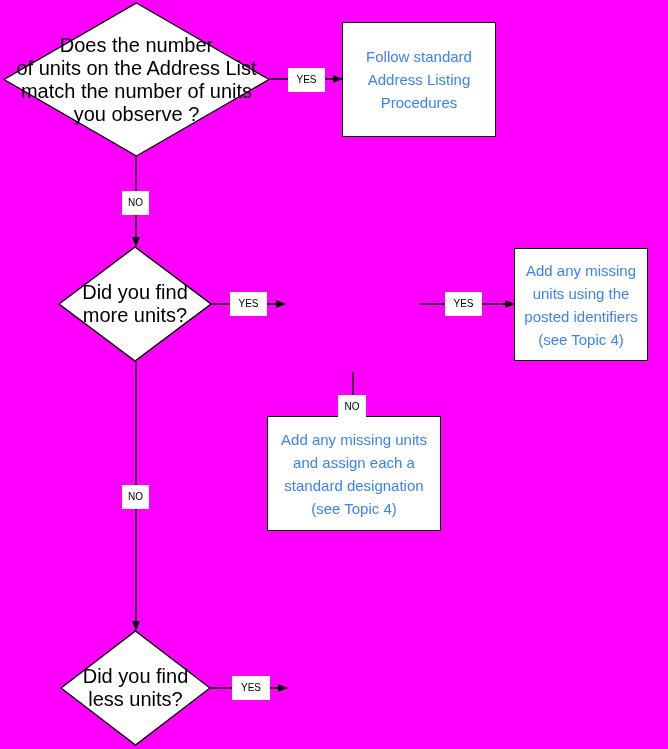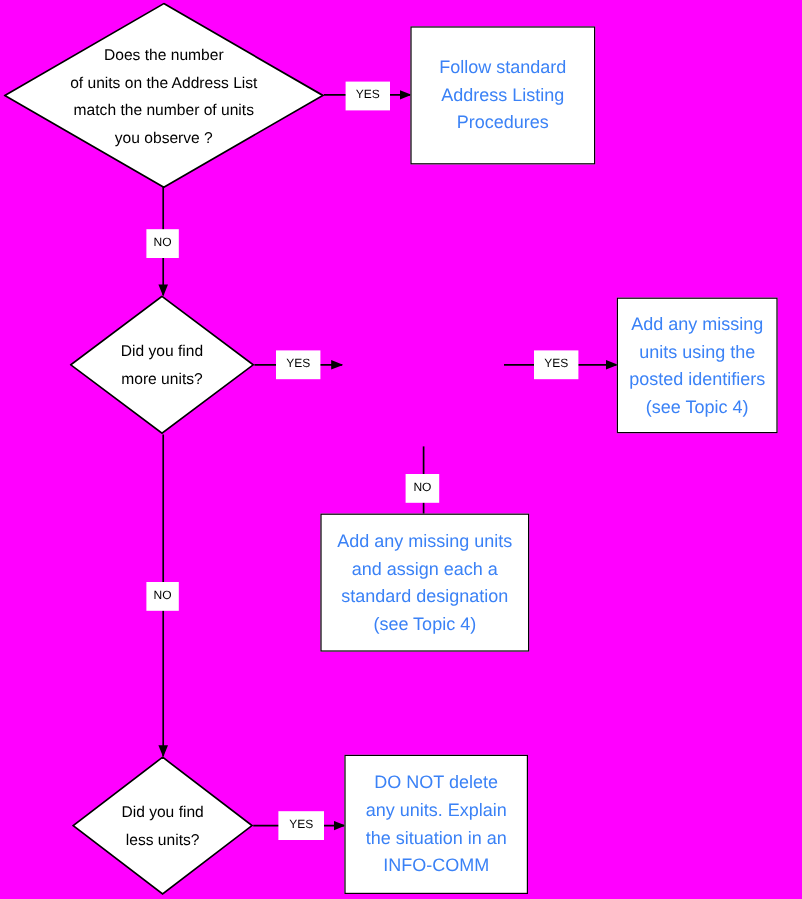--- a/index.html
+++ b/index.html
@@ -58,21 +58,21 @@
     position: absolute;
     left: 0;
     top: 0;
     width: 100%;
     height: 100%;
     display: flex;
     align-items: center;
     justify-content: center;
     text-align: center;
     color: #000000;
-    font-size: 13px;
+    font-size: 20px;
     line-height: 23px;
     white-space: pre-line;
     pointer-events: none;
   }
 
   
   .elabel {
     position: absolute;
     background: #FFFFFF;
     color: #000000;
@@ -138,41 +138,35 @@
   </div>
 
 
   <div class="proc" style="left:514px; top:248px; width:134px; height:113px;">
     <span>Add any missing
 units using the
 posted identifiers
 (see Topic 4)</span>
   </div>
 
-  <div class="proc" style="left:267px; top:428px; width:174px; height:115px;">
+  <div class="proc" style="left:267px; top:416px; width:174px; height:115px;">
     <span>Add any missing units
 and assign each a
 standard designation
 (see Topic 4)</span>
   </div>
 
   <div class="dec" style="left:60px; top:630px; width:151px; height:116px;">
     <svg width="151" height="116" viewBox="0 0 151 116">
       <polygon points="75.5,1 150,58 75.5,115 1,58" fill="#FFFFFF" stroke="#000000" stroke-width="1.4"></polygon>
     </svg>
     <div class="dec-label">Did you find
 less units?</div>
   </div>
 
-  <div class="proc" style="left:287px; top:629px; width:153px; height:116px;">
-    <span>DO NOT delete
-any units.  Explain
-the situation in an
-INFO-COMM</span>
-  </div>
 
   <div class="elabel" style="left:288px; top:68px; width:37px; height:24px;">YES</div>
 
   <div class="elabel" style="left:122px; top:191px; width:27px; height:24px;">NO</div>
 
   <div class="elabel" style="left:230px; top:292px; width:37px; height:24px;">YES</div>
 
   <div class="elabel" style="left:122px; top:485px; width:27px; height:24px;">NO</div>
 
   <div class="elabel" style="left:445px; top:292px; width:37px; height:24px;">YES</div>

